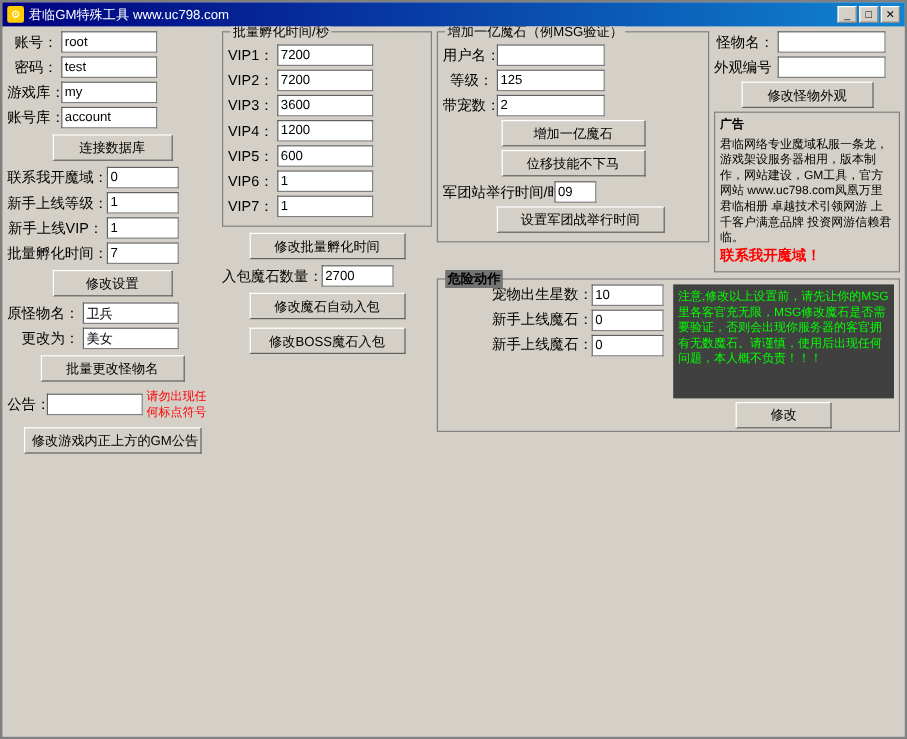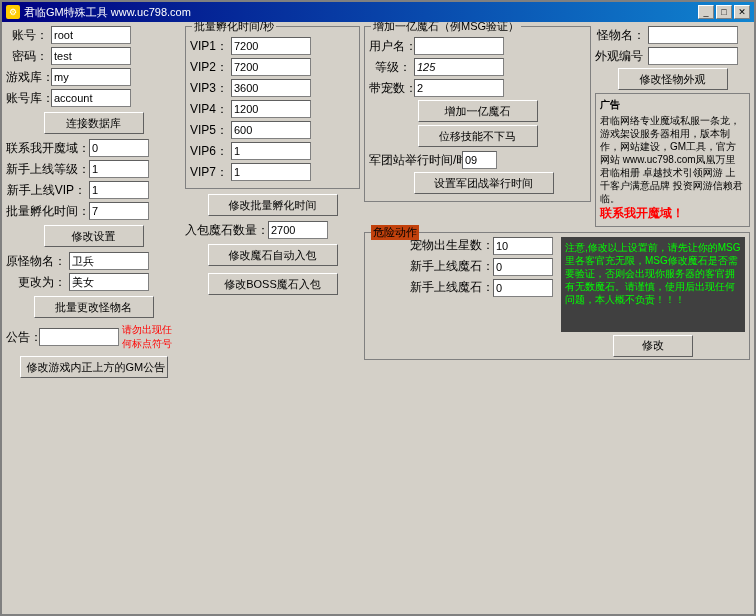--- a/index.html
+++ b/index.html
@@ -157,23 +157,24 @@
     .danger-section {
       border: 1px solid #808080;
       padding: 4px 4px 2px 4px;
       position: relative;
       margin-top: 2px;
     }
     .danger-title {
       position: absolute;
       top: -8px;
       left: 6px;
-      background: #c2410c;
+      background: #737373;
       padding: 0 2px;
       font-size: 11px;
+      font-weight: bold;
     }
     .right-col {
       display: flex;
       flex-direction: column;
       gap: 3px;
       flex: 1;
     }
   </style>
 </head>
 <body>
@@ -306,21 +307,21 @@
 
         <div style="flex:1;">
           <div class="group-box" style="padding-top:10px;">
             <span class="group-box-title">增加一亿魔石（例MSG验证）</span>
             <div class="field-row" style="margin-bottom:3px;">
               <span class="field-label" style="width:42px;">用户名：</span>
               <input type="text" style="width: 90px;" value="">
             </div>
             <div class="field-row" style="margin-bottom:3px;">
               <span class="field-label" style="width:42px;">等级：</span>
-              <input type="text" style="width: 90px; font-style: italic;" value="125">
+              <input type="text" style="width: 90px;" value="125">
             </div>
             <div class="field-row" style="margin-bottom:3px;">
               <span class="field-label" style="width:42px;">带宠数：</span>
               <input type="text" style="width: 90px;" value="2">
             </div>
             <div style="display:flex;justify-content:center;margin:3px 0;">
               <button class="btn" style="width:120px;">增加一亿魔石</button>
             </div>
             <div style="display:flex;justify-content:center;margin:3px 0;">
               <button class="btn" style="width:120px;">位移技能不下马</button>

